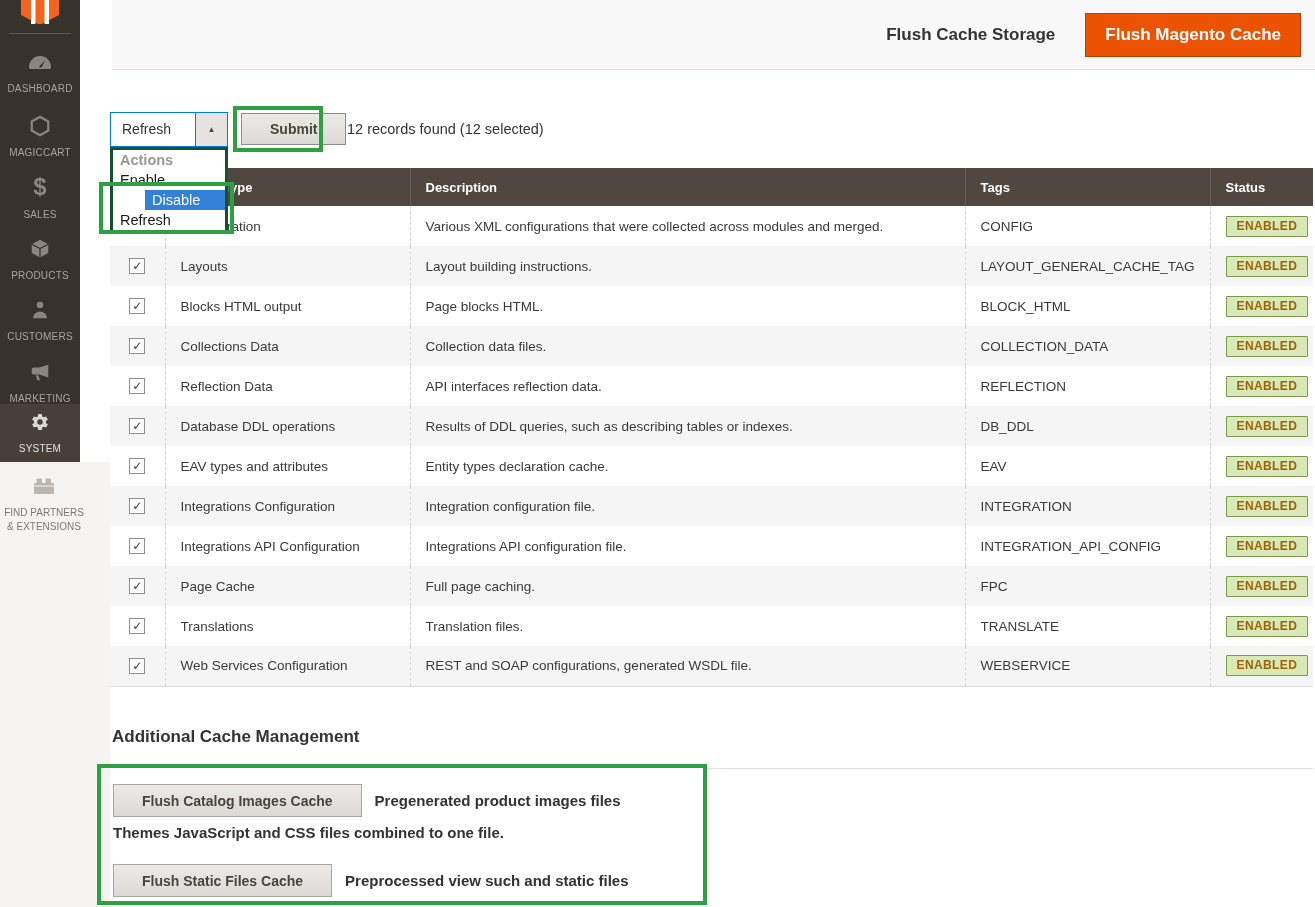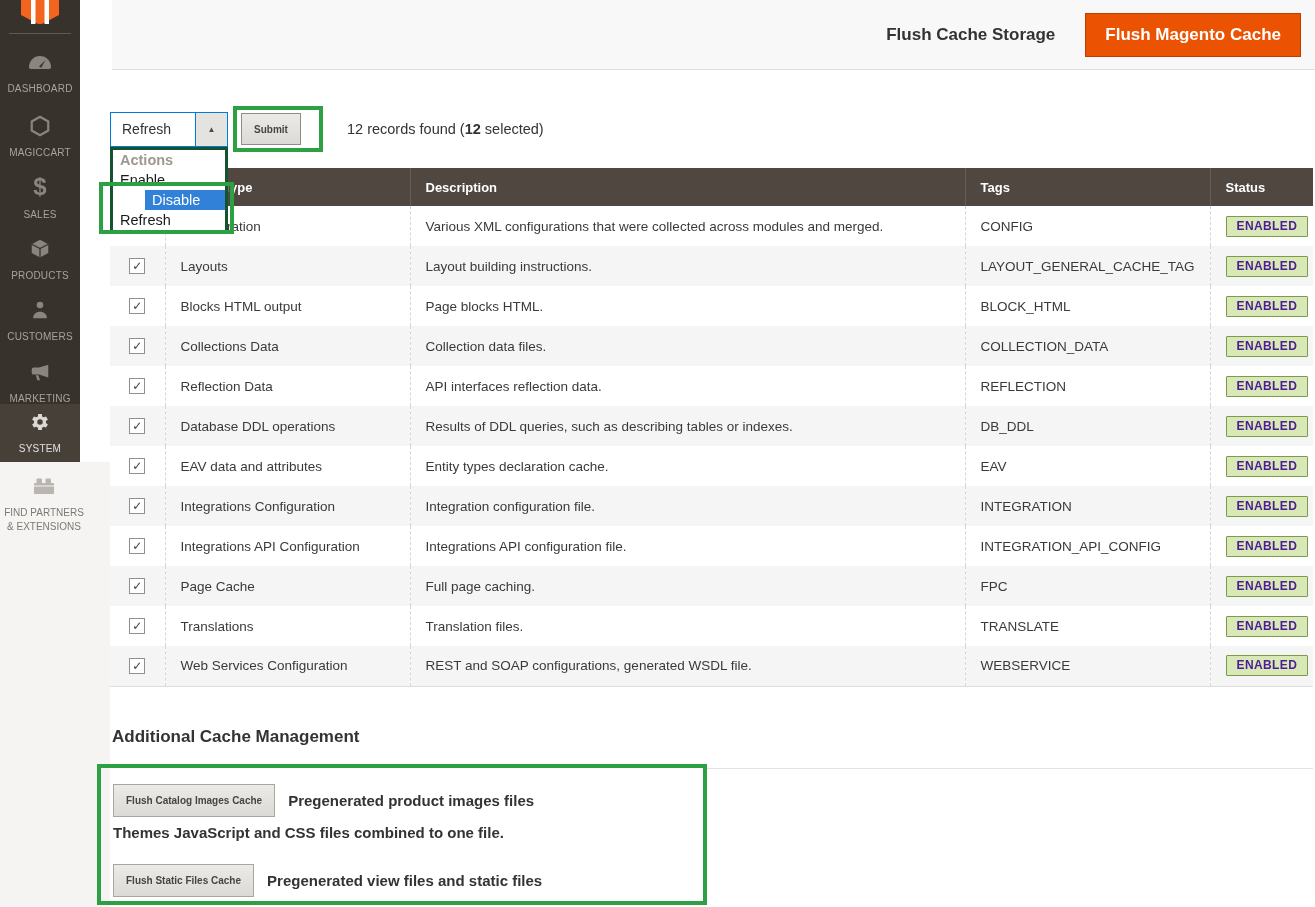--- a/index.html
+++ b/index.html
@@ -38,47 +38,47 @@
   .action-select { position:absolute; left:0; top:112px; width:118px; height:35px;
     border:1px solid #007bdb; background:#fff; display:flex; cursor:pointer; z-index:4; }
   .sel-text { flex:1; font-size:14px; color:#333; line-height:33px; padding-left:11px; }
   .sel-arrow { width:32px; border-left:1px solid #007bdb; background:#e5e3e0; display:flex;
     align-items:center; justify-content:center; font-size:8px; color:#514943; }
   .dropdown { position:absolute; left:0; top:147px; width:118px; background:#fff;
     border:3px solid #14532d; z-index:5; }
   .dd-group { font-size:14.5px; font-weight:700; color:#9e9890; padding:0 7px; height:20px; line-height:20px; }
   .dd-item { font-size:14.5px; color:#1a1a1a; padding:0 7px; height:20px; line-height:20px; cursor:pointer; }
   .dd-item.hl { background:#3181d8; color:#fff;margin-left:32px; }
-  .btn-gray { height:32px; padding:0 12px; background:linear-gradient(#eceae7,#dcdad6);
-    border:1px solid #8f8d89; color:#4a443e; font-size:10px; font-weight:700; cursor:pointer;
+  .btn-gray { height:32px; padding:0 28px; background:linear-gradient(#eceae7,#dcdad6);
+    border:1px solid #8f8d89; color:#4a443e; font-size:14px; font-weight:700; cursor:pointer;
     font-family:"Liberation Sans","DejaVu Sans",sans-serif; }
   .submit-btn { position:absolute; left:131px; top:113px; z-index:3; }
   .records { position:absolute; left:237px; top:121px; font-size:14.5px; color:#333; }
-  .records b { font-weight:700; }
+  .records b { font-weight:400; }
 
   
   .gbox { position:absolute; border:4px solid #2ea044; z-index:10; pointer-events:none; }
   .gbox-submit  { left:123px; top:106px; width:90px;  height:46px; }
   .gbox-disable { left:-11px; top:182px; width:135px; height:52px; }
   .gbox-bottom  { left:-13px; top:764px; width:610px; height:141px; }
 
   
   .grid { position:absolute; left:0; top:168px; width:1203px; border-collapse:collapse;
     table-layout:fixed; z-index:1; }
   .grid th { background:#504740; color:#fff; font-size:13px; font-weight:700; text-align:left;
     height:38px; padding:0 0 0 15px; border-left:1px solid #655c55; }
   .grid th:first-child { border-left:none; }
   .grid td { height:40px; font-size:13.5px; color:#3a3a3a; padding:0 0 0 15px;
     border-left:1px dashed #d4d4d4; overflow:hidden; white-space:nowrap; }
   .grid td:first-child { border-left:none; text-align:center; padding:0; }
   .grid tr.alt td { background:#f5f5f5; }
   .grid tbody tr:last-child td { border-bottom:1px solid #dedede; }
   .cb { display:inline-block; width:16px; height:16px; border:1px solid #8f8f8f; background:#fff;
     font-size:12px; line-height:14px; color:#3a3a3a; font-weight:700; cursor:pointer; vertical-align:middle; }
-  .badge { display:inline-block; background:#d8e8b7; border:1px solid #7d9a48; color:#4c1d95;
+  .badge { display:inline-block; background:#d8e8b7; border:1px solid #7d9a48; color:#a16207;
     font-size:12px; font-weight:700; letter-spacing:.4px; padding:2px 10px 3px; border-radius:1px; }
 
   
   .add-title { position:absolute; left:2px; top:727px; font-size:17px; font-weight:700; color:#333; }
   .sep-line { position:absolute; left:597px; top:768px; width:606px; height:1px; background:#e4e1de; }
   .add-row { position:absolute; display:flex; align-items:center; gap:13px; z-index:1; }
   .add-row .desc { font-size:15px; font-weight:700; color:#333; }
   .add-btn { border-color:#aaa69f; height:33px; }
 </style>
 </head>
@@ -257,21 +257,21 @@
     <tr class="alt">
       <td><span class="cb">✓</span></td>
       <td>Database DDL operations</td>
       <td>Results of DDL queries, such as describing tables or indexes.</td>
       <td>DB_DDL</td>
       <td><span class="badge">ENABLED</span></td>
     </tr>
 
     <tr>
       <td><span class="cb">✓</span></td>
-      <td>EAV data and attributes</td>
+      <td>EAV types and attributes</td>
       <td>Entity types declaration cache.</td>
       <td>EAV</td>
       <td><span class="badge">ENABLED</span></td>
     </tr>
 
     <tr class="alt">
       <td><span class="cb">✓</span></td>
       <td>Integrations Configuration</td>
       <td>Integration configuration file.</td>
       <td>INTEGRATION</td>
@@ -320,17 +320,17 @@
       <button class="btn-gray add-btn">Flush Catalog Images Cache</button>
       <span class="desc">Pregenerated product images files</span>
     </div>
 
     <div class="add-row" style="left: 3px; top: 824px;">
       <span class="desc">Themes JavaScript and CSS files combined to one file.</span>
     </div>
 
     <div class="add-row" style="left: 3px; top: 864px;">
       <button class="btn-gray add-btn">Flush Static Files Cache</button>
-      <span class="desc">Pregenerated view files and static files</span>
+      <span class="desc">Preprocessed view such and static files</span>
     </div>
   </div>
 
 </main>
 
 </body></html>

